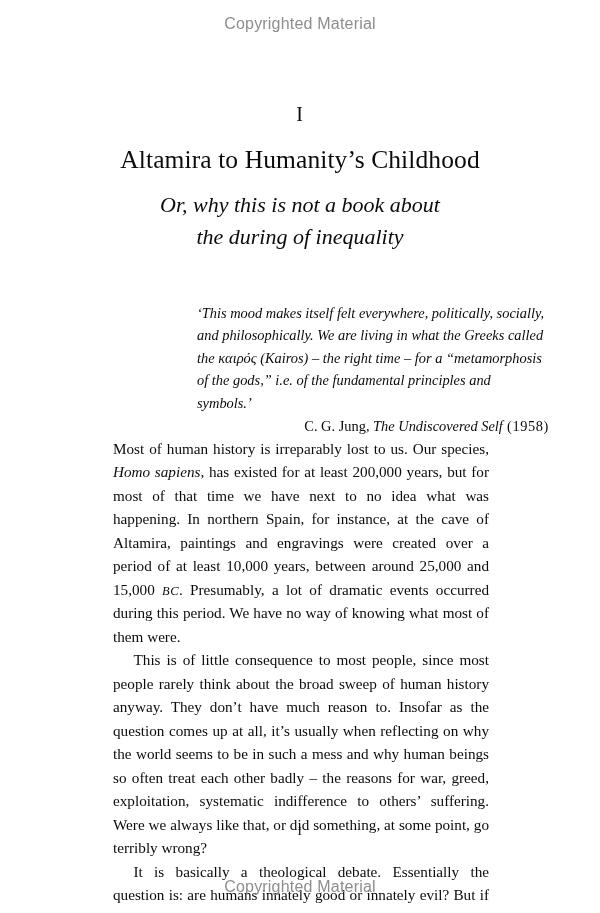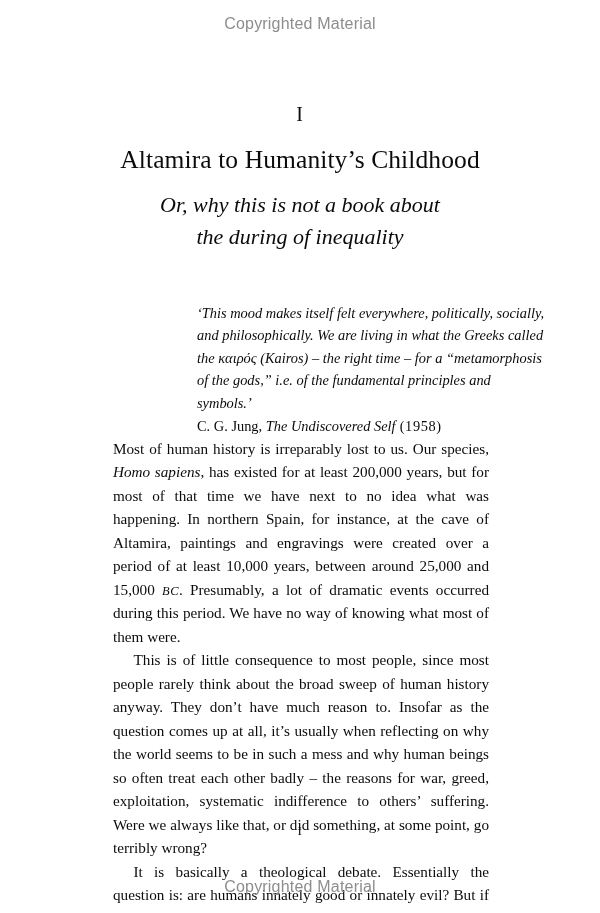--- a/index.html
+++ b/index.html
@@ -70,21 +70,21 @@
     top: 302px;
     width: 352px;
     font-style: italic;
     font-size: 14.4px;
     line-height: 1.56;
     text-align: left;
     margin-left: 45px;
   }
   .epigraph-attribution {
     margin-top: 1px;
-    text-align: left;
+    text-align: right;
     font-style: normal;
     font-size: 14.4px;
   }
   .epigraph-attribution .work { font-style: italic; }
   .oldstyle { letter-spacing: 0.6px; }
 
   
   .body-text {
     position: absolute;
     left: 113px;

